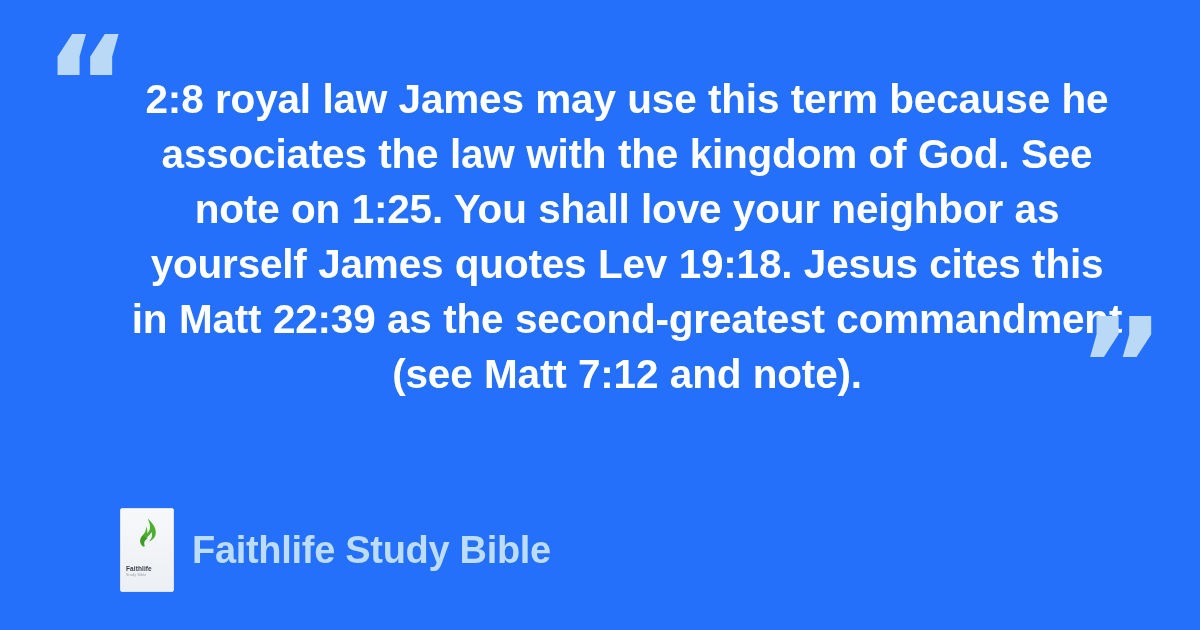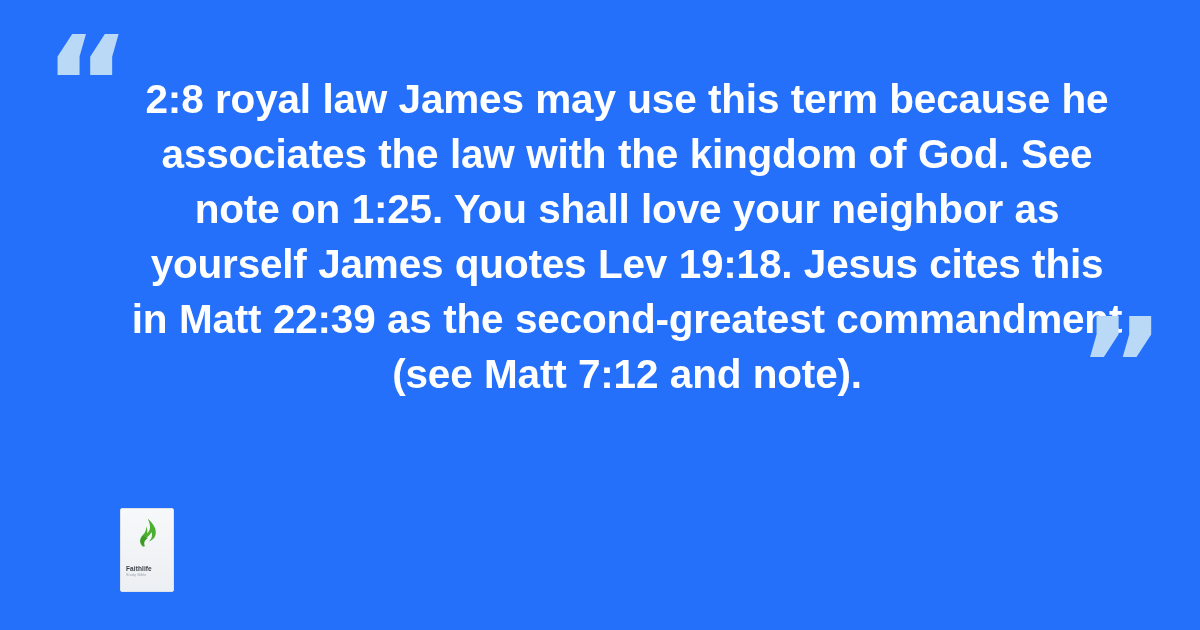--- a/index.html
+++ b/index.html
@@ -159,17 +159,18 @@
         <path d="M13.6 0.6 C13.6 0.6 16.2 5.4 16.0 9.6 C15.9 12.3 14.6 14.2 13.1 15.6 C13.1 15.6 14.0 11.6 12.2 8.4 C12.2 8.4 12.6 12.3 10.3 15.2 C8.6 17.3 7.0 18.7 6.3 21.2 C5.3 24.8 7.4 28.2 10.8 29.3 C10.8 29.3 8.4 26.6 9.6 23.4 C10.4 21.2 12.4 20.0 14.2 18.3 C16.6 16.1 17.5 13.9 17.5 13.9 C17.5 13.9 18.6 16.6 17.6 19.6 C16.8 22.0 15.0 23.4 15.0 23.4 C15.0 23.4 18.4 22.6 20.4 19.6 C22.9 15.8 21.9 10.6 19.2 6.8 C16.9 3.5 13.6 0.6 13.6 0.6 Z" fill="#4caf2f"></path>
         <path d="M9.3 17.6 C7.6 19.3 6.6 21.0 6.6 22.8 C6.6 25.6 8.8 27.9 11.2 28.6 C11.2 28.6 9.7 26.3 10.4 24.0 C11.0 22.1 12.6 21.0 14.0 19.7 C14.0 19.7 11.4 20.4 9.3 17.6 Z" fill="#3d9a26"></path>
       </svg>
       <div class="book-caption">
         <div class="book-caption-title">Faithlife</div>
         <div class="book-caption-sub">Study Bible</div>
       </div>
     </div>
 
     <div class="brand-text">
+      <div class="brand-title">Faithlife Study Bible</div>
     </div>
 
   </div>
 
 </div>
 
 </body></html>

